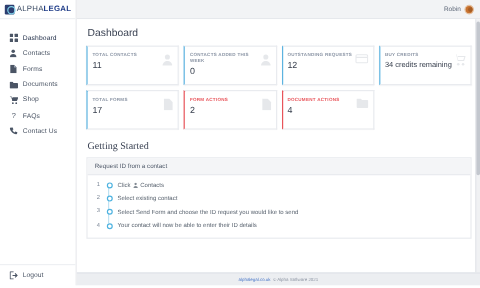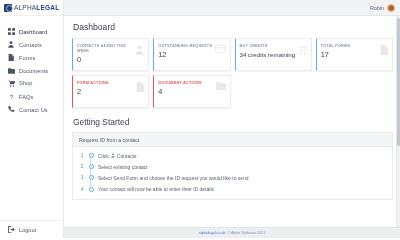--- a/index.html
+++ b/index.html
@@ -101,21 +101,21 @@
   .card-label {
     font-size: 3.8px; letter-spacing: .22px; line-height: 1.35;
     color: #8b95a5; text-transform: uppercase; font-weight: 700;
   }
   .card.red .card-label { color: #e8545a; }
   .card-value { font-size: 7.4px; color: #39414f; margin-top: 2px; line-height: 1.15; font-weight: 400; }
   .card-value.small { font-size: 6.2px; line-height: 1.2; }
   .card-ic { flex: 0 0 auto; opacity: .18; margin-top: 1px; }
   .card-ic svg { display: block; }
 
-  .section-title { font-size: 8.4px; color: #3a4253; margin: 9px 0 5px 1px; }
+  .section-title { font-size: 8.4px; color: #3a4253; margin: 9px 0 5px 1px; font-family: Liberation Serif, serif; }
 
   .panel { border: 1px solid #e9ebef; background: #fff; }
   .panel-head {
     background: #f4f5f7; border-bottom: 1px solid #e9ebef;
     padding: 3.5px 6px; font-size: 5.2px; color: #4e5868;
   }
   .steps { padding: 3px 0 4px 0; position: relative; }
   .step { display: flex; align-items: center; gap: 4px; padding: 2.6px 6px; position: relative; }
   .step-num { width: 6px; flex: 0 0 6px; font-size: 4.8px; color: #7b8696; text-align: center; }
   .step-dot {
@@ -251,20 +251,32 @@
       <span class="user-name">Robin</span>
       <span class="avatar"></span>
     </div>
 
     <div class="content">
 
       <div class="page-title">Dashboard</div>
 
       <div class="cards">
 
+        <div class="card blue">
+          <div class="card-txt">
+            <div class="card-label">TOTAL CONTACTS</div>
+            <div class="card-value">11</div>
+          </div>
+          <span class="card-ic">
+            <svg width="9" height="10" viewBox="0 0 14 16" fill="#7a8696">
+                <circle cx="7" cy="4" r="3.4"></circle>
+                <path d="M0.6 15.4c0-3.6 2.9-6 6.4-6s6.4 2.4 6.4 6z"></path>
+              </svg>
+          </span>
+        </div>
 
         <div class="card blue">
           <div class="card-txt">
             <div class="card-label">CONTACTS ADDED THIS WEEK</div>
             <div class="card-value">0</div>
           </div>
           <span class="card-ic">
             <svg width="9" height="10" viewBox="0 0 14 16" fill="#7a8696">
                 <circle cx="7" cy="4" r="3.4"></circle>
                 <path d="M0.6 15.4c0-3.6 2.9-6 6.4-6s6.4 2.4 6.4 6z"></path>

